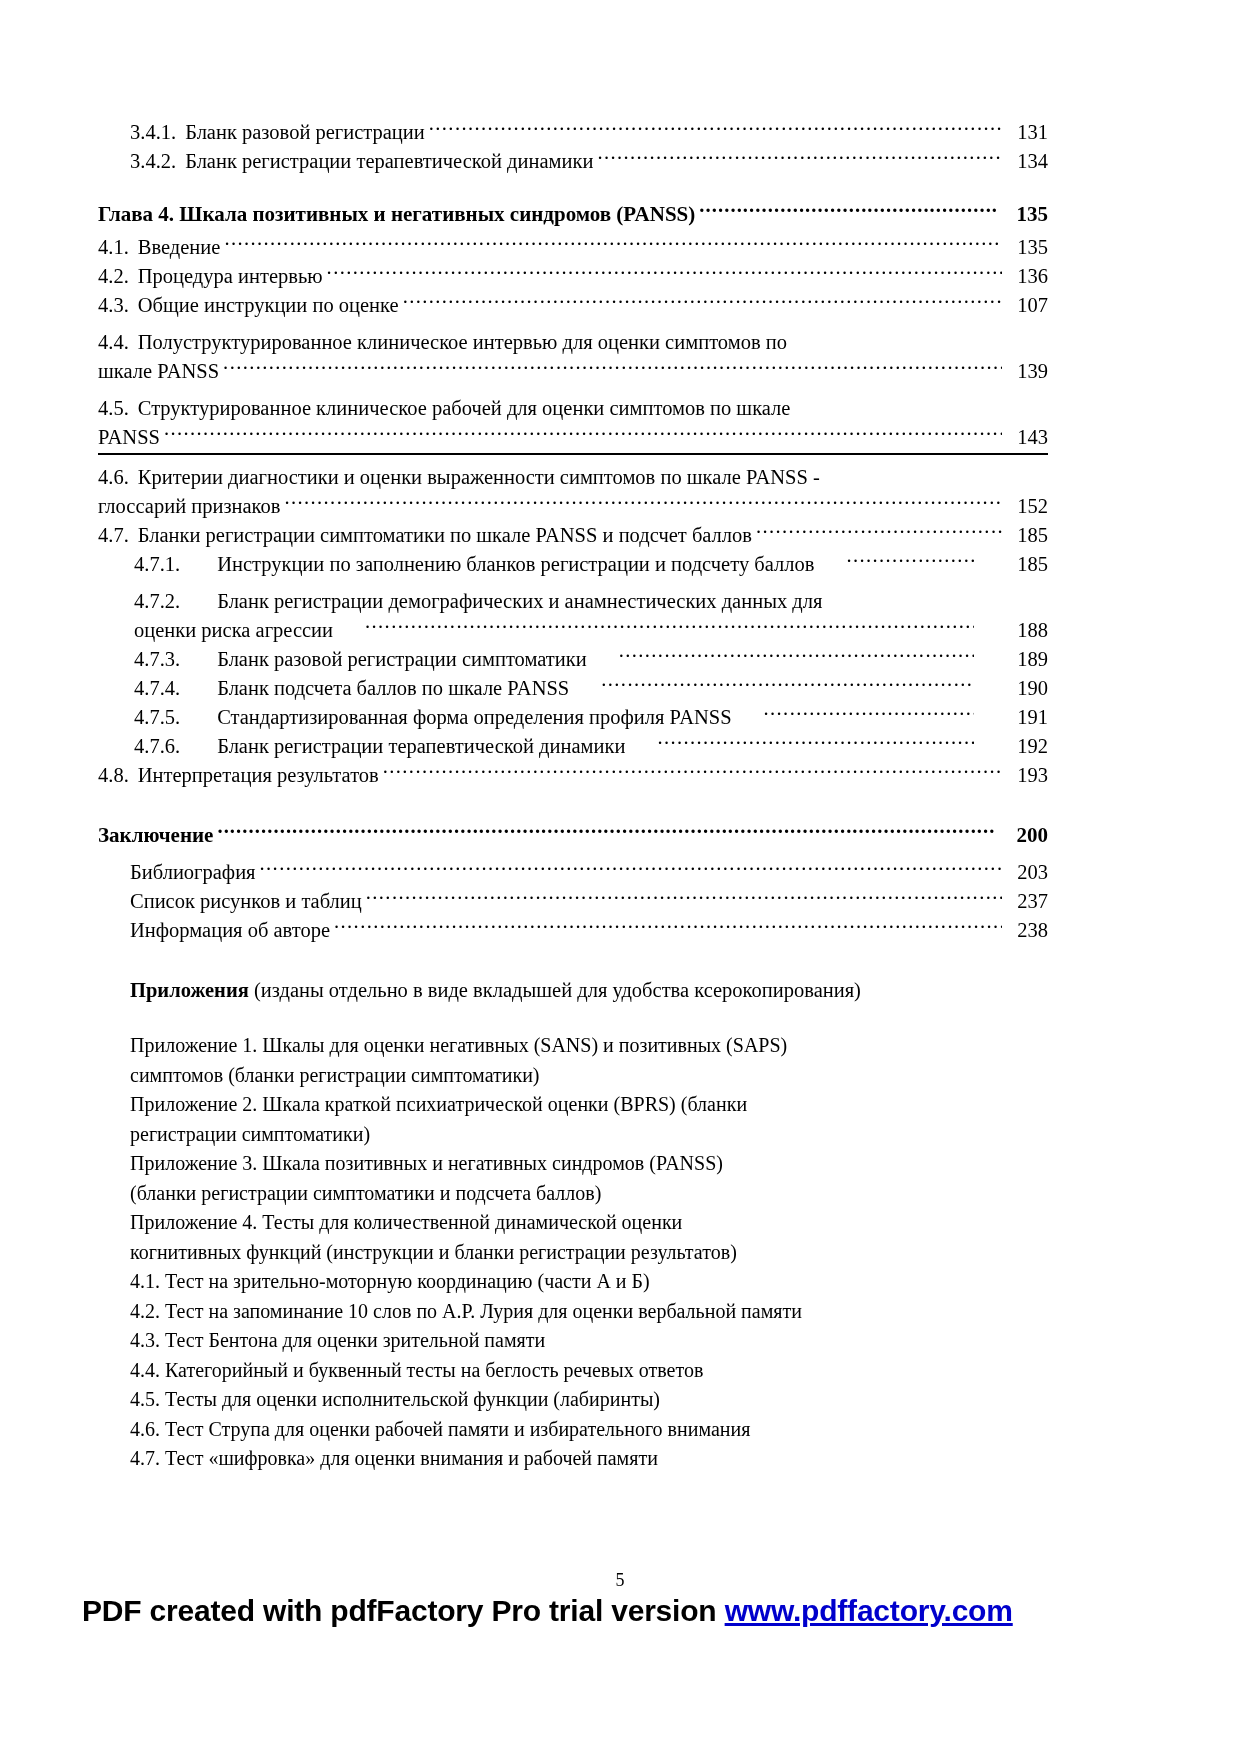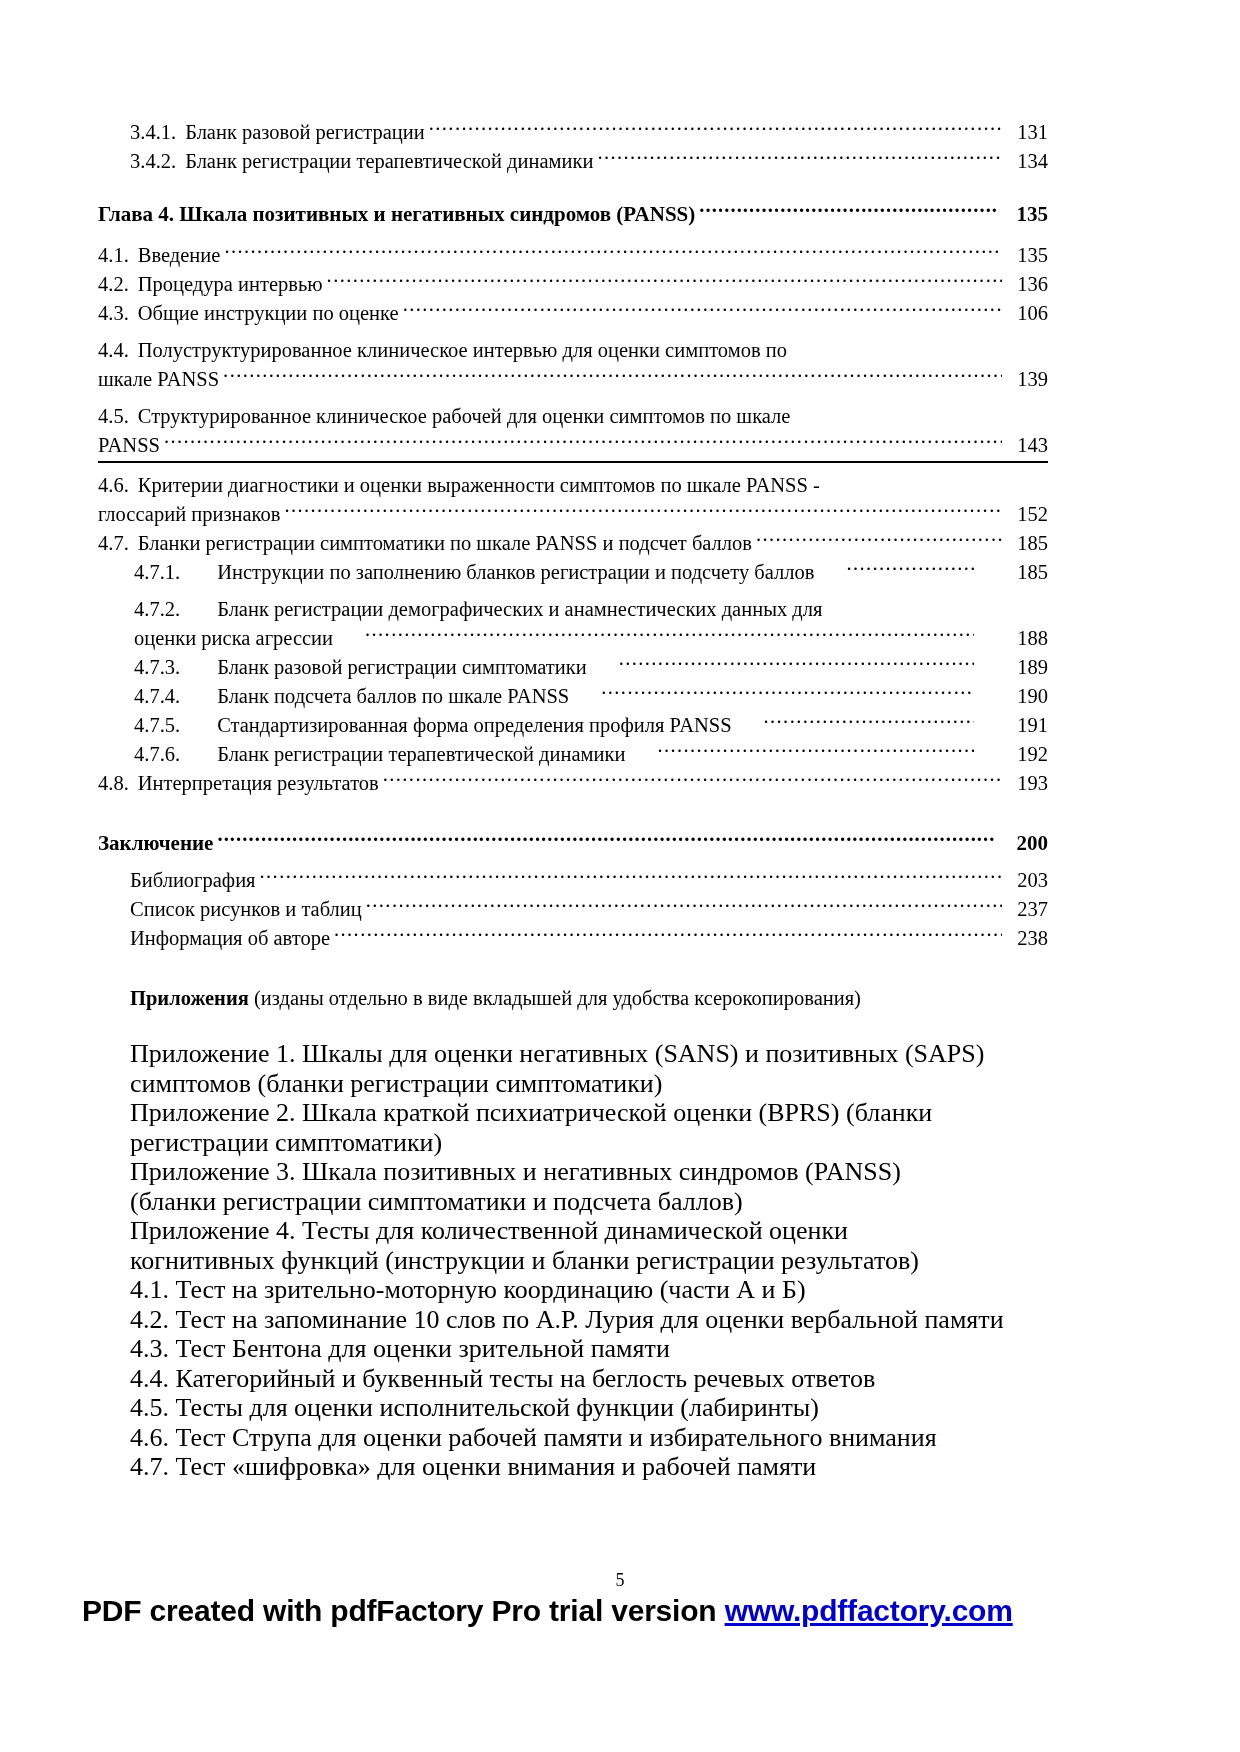--- a/index.html
+++ b/index.html
@@ -82,21 +82,21 @@
 
   
   .chapter{
     display:flex;
     align-items:baseline;
     font-weight:bold;
     font-size:21px;
     line-height:30px;
     white-space:nowrap;
     margin-top:23px;
-    margin-bottom:12px;
+    margin-bottom:4px;
   }
   .chapter .leader::after{
     content:"......................................................................................................................................................";
     font-weight:bold;
     letter-spacing:1.1px;
   }
   .chapter .toc-page{min-width:50px;}
 
   .concl{
     display:flex;
@@ -123,21 +123,21 @@
   }
 
   
   .app-head{
     font-size:20.5px;
     line-height:30px;
     margin-top:30px;
   }
   .app-head b{font-weight:bold;}
   .app-list{
-    font-size:26px;
+    font-size:20px;
     line-height:29.5px;
     margin-top:26px;
   }
   .app-list div{white-space:nowrap;}
 
   .folio{
     position:absolute;
     left:0;right:0;
     top:1570px;
     text-align:center;
@@ -204,21 +204,21 @@
       <span class="toc-num">4.2.</span>
       <span class="toc-label">Процедура интервью</span>
       <span class="leader"></span>
       <span class="toc-page">136</span>
     </div>
 
     <div class="toc-row">
       <span class="toc-num">4.3.</span>
       <span class="toc-label">Общие инструкции по оценке</span>
       <span class="leader"></span>
-      <span class="toc-page">106</span>
+      <span class="toc-page">107</span>
     </div>
 
     <div class="toc-wrap">
       <div class="first-line">
         <span class="toc-num">4.4.</span>
         <span class="toc-label">Полуструктурированное клиническое интервью для оценки симптомов по</span>
       </div>
       <div class="cont-line">
         <span class="toc-label">шкале PANSS</span>
         <span class="leader"></span>

